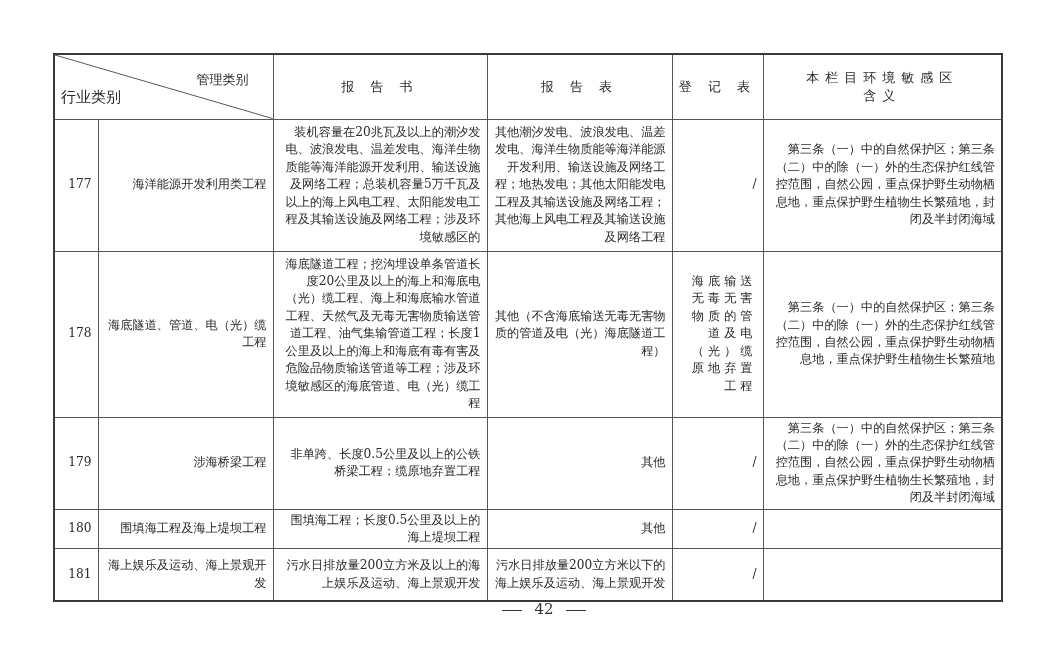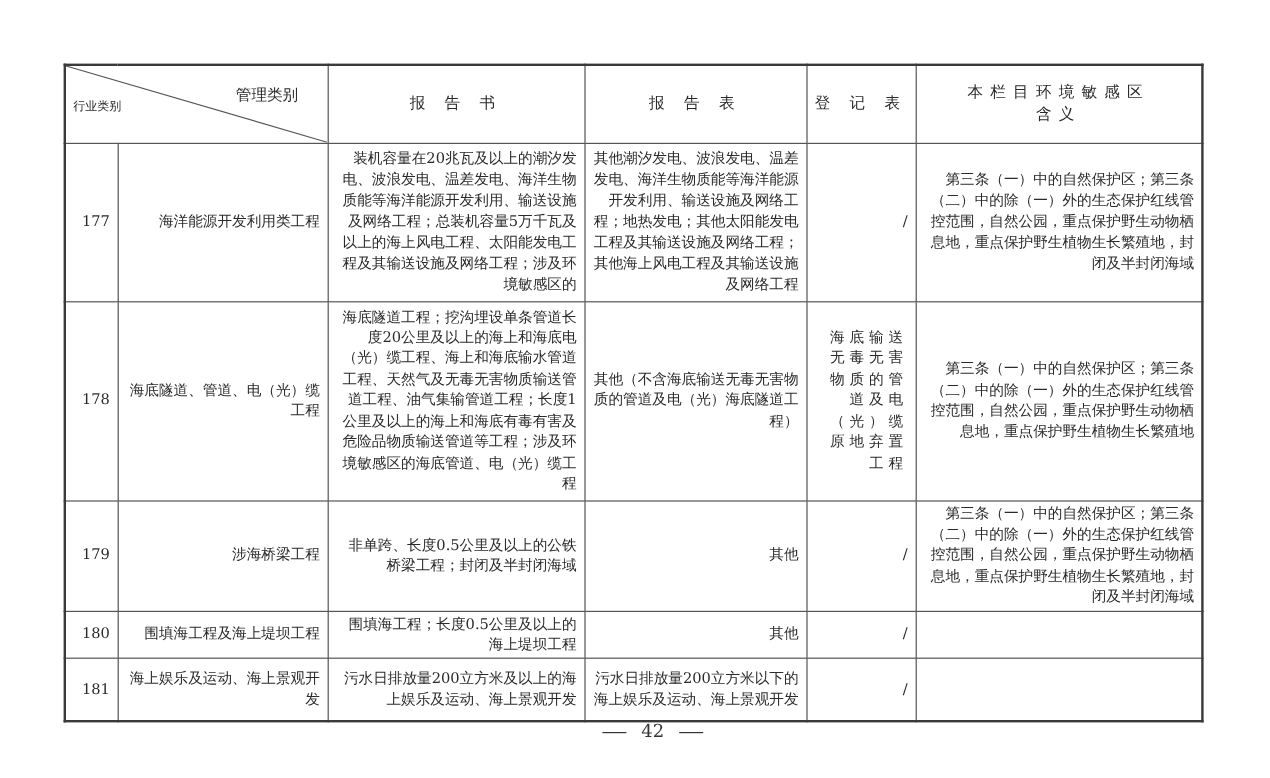--- a/index.html
+++ b/index.html
@@ -16,21 +16,21 @@
   table.grid td, table.grid th {
     border: 1px solid #555; padding: 2px 6px; vertical-align: middle;
     font-size: 12.2px; line-height: 17.4px; font-weight: normal; text-align: right;
     word-break: break-all;
   }
   table.grid th { font-family: "DejaVu Sans", "Liberation Sans", sans-serif; font-size: 13px; text-align: center; letter-spacing: 6px; }
   th.head-env { letter-spacing: 0; line-height: 18px; }
   th.diag { position: relative; padding: 0; }
   th.diag svg { position: absolute; left: 0; top: 0; width: 100%; height: 100%; }
   .diag-top { position: absolute; right: 24px; top: 16px; letter-spacing: 0; font-size: 13px; }
-  .diag-bot { position: absolute; left: 6px; bottom: 20px; letter-spacing: 0; font-size: 10px; }
+  .diag-bot { position: absolute; left: 6px; bottom: 12px; letter-spacing: 0; font-size: 15px; }
   td.num { text-align: center; padding: 0; }
   td.slash { padding-left: 10px; }
   td.justify { text-align: justify; letter-spacing: 4px; margin-left: 12px; }
   tr.r-head { height: 65px; }
   tr.r177 { height: 132px; }
   tr.r178 { height: 166px; }
   tr.r179 { height: 89px; }
   tr.r180 { height: 38px; margin-left: 20px; }
   tr.r181 { height: 52px; }
   td.c-col, th.c-col { border-left: 2px solid #3a3a3a; }
@@ -85,21 +85,21 @@
       <td>海底隧道、管道、电（光）缆工程</td>
       <td class="c-col">海底隧道工程；挖沟埋设单条管道长度20公里及以上的海上和海底电（光）缆工程、海上和海底输水管道工程、天然气及无毒无害物质输送管道工程、油气集输管道工程；长度1公里及以上的海上和海底有毒有害及危险品物质输送管道等工程；涉及环境敏感区的海底管道、电（光）缆工程</td>
       <td>其他（不含海底输送无毒无害物质的管道及电（光）海底隧道工程）</td>
       <td class="justify">海底输送无毒无害物质的管道及电（光）缆原地弃置工程</td>
       <td>第三条（一）中的自然保护区；第三条（二）中的除（一）外的生态保护红线管控范围，自然公园，重点保护野生动物栖息地，重点保护野生植物生长繁殖地</td>
     </tr>
 
     <tr class="r179">
       <td class="num">179</td>
       <td>涉海桥梁工程</td>
-      <td class="c-col">非单跨、长度0.5公里及以上的公铁桥梁工程；封闭及半封闭海域</td>
+      <td class="c-col">非单跨、长度0.5公里及以上的公铁桥梁工程；缆原地弃置工程</td>
       <td>其他</td>
       <td class="slash">/</td>
       <td>第三条（一）中的自然保护区；第三条（二）中的除（一）外的生态保护红线管控范围，自然公园，重点保护野生动物栖息地，重点保护野生植物生长繁殖地，封闭及半封闭海域</td>
     </tr>
 
     <tr class="r180">
       <td class="num">180</td>
       <td>围填海工程及海上堤坝工程</td>
       <td class="c-col">围填海工程；长度0.5公里及以上的海上堤坝工程</td>
       <td>其他</td>

